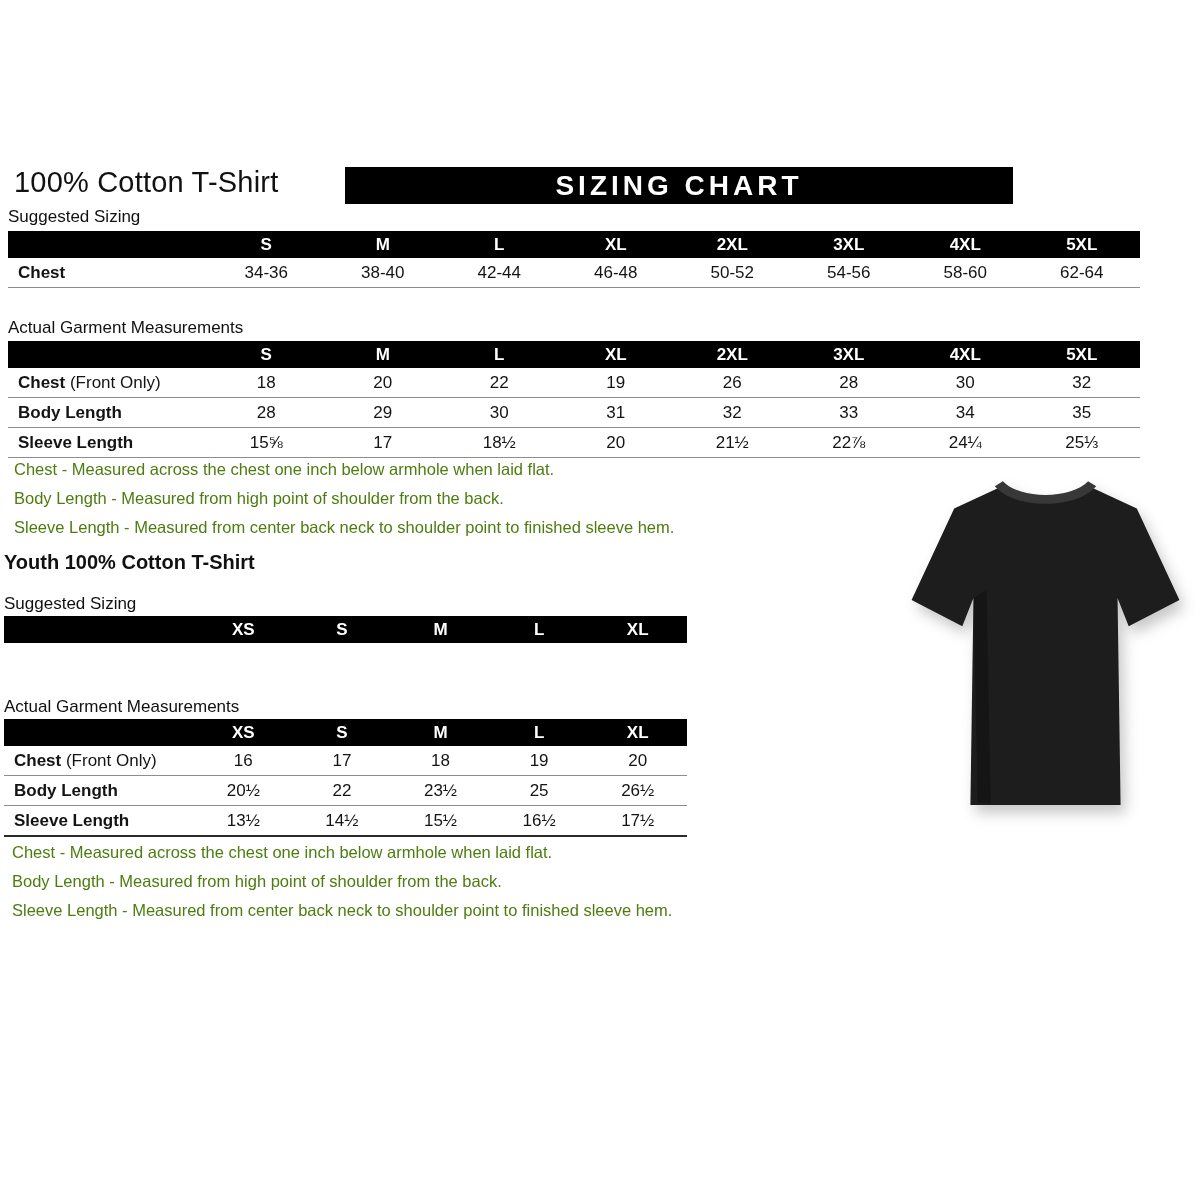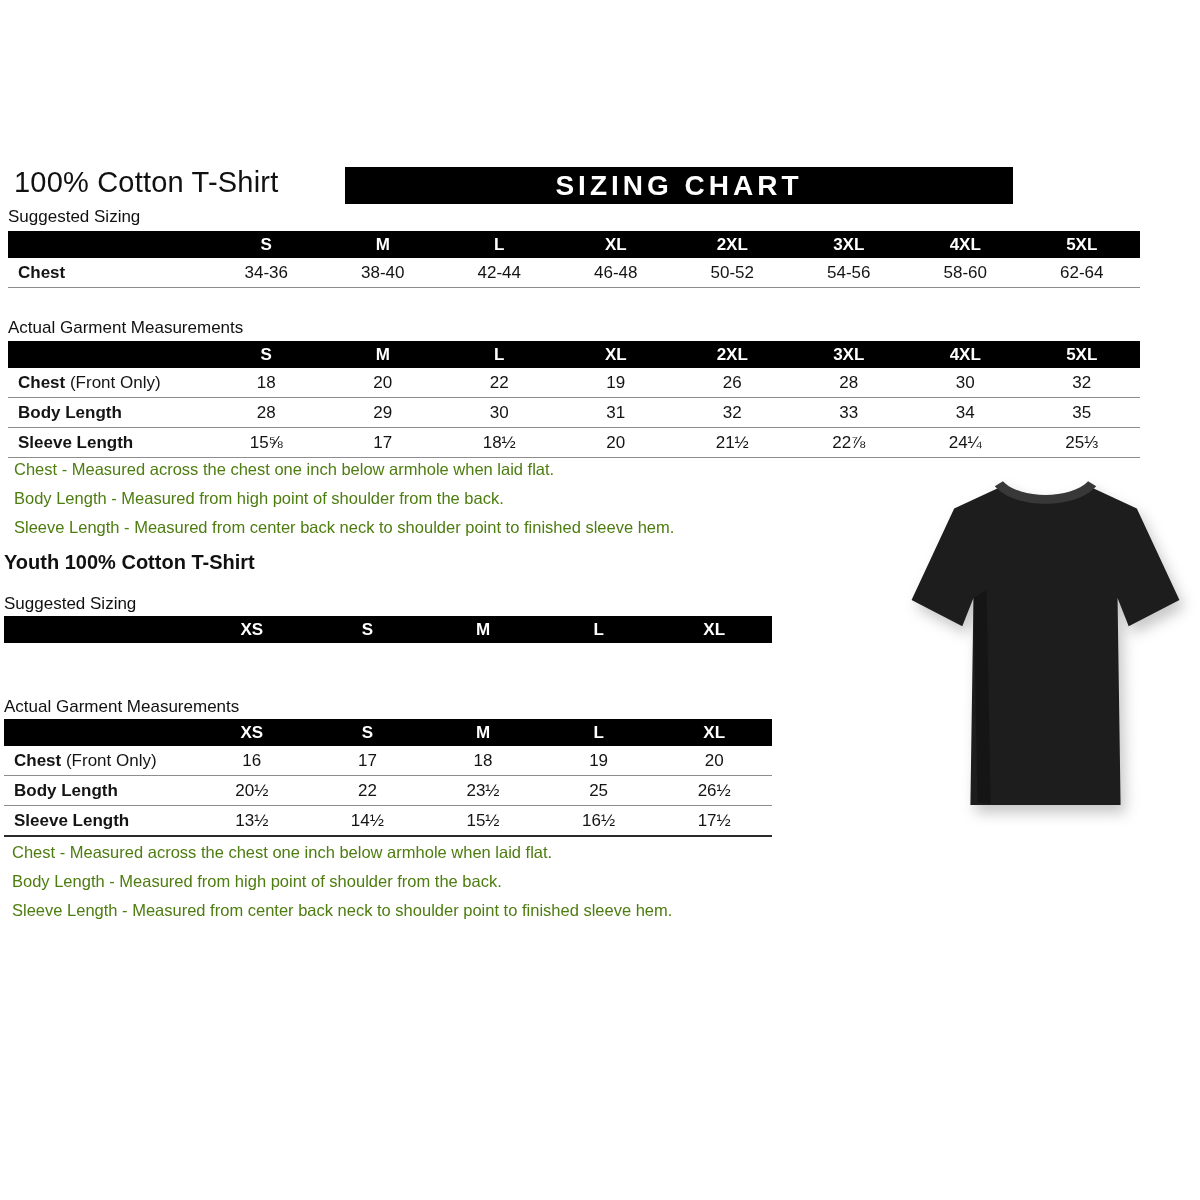--- a/index.html
+++ b/index.html
@@ -16,21 +16,21 @@
   .banner {
     background:#000; color:#fff; font-weight:bold; font-size:28px;
     letter-spacing:4px; text-align:center; height:37px; line-height:37px;
   }
 
   .seclabel { font-size:17px; color:#111; }
 
   .sizetable { background:#fff; }
   .trow { display:grid; align-items:center; }
   .adult .trow { grid-template-columns:200px repeat(8,1fr); width:1132px; }
-  .youth .trow { grid-template-columns:190px repeat(5,1fr); width:768px; }
+  .youth .trow { grid-template-columns:190px repeat(5,1fr); width:683px; }
 
   .trow.thead { background:#000; color:#fff; }
   .th { font-size:17px; font-weight:bold; text-align:center; padding:4px 0 3px; }
   .td { font-size:17px; text-align:center; padding:5px 0 4px; color:#141414; }
   .labelcol { text-align:left; padding-left:10px; }
   .labelcol b { font-weight:bold; }
   .labelcol span { font-weight:400; }
 
   .trow.data { border-bottom:1px solid #8d8d8d; }
   .youth .trow.data:last-child { border-bottom:2px solid #2a2a2a; }

